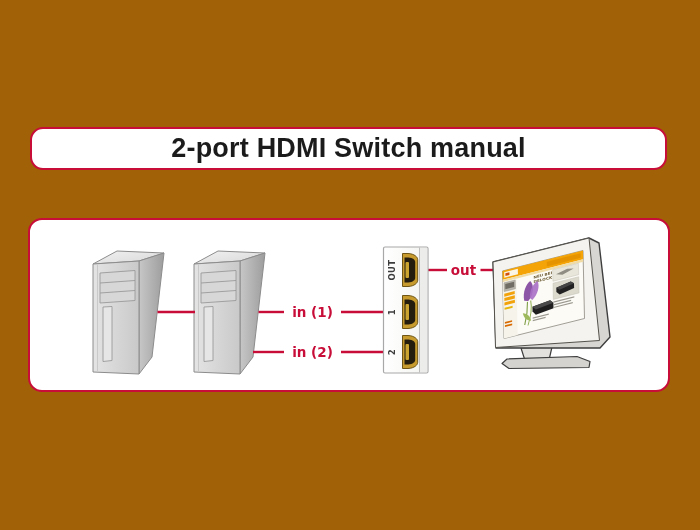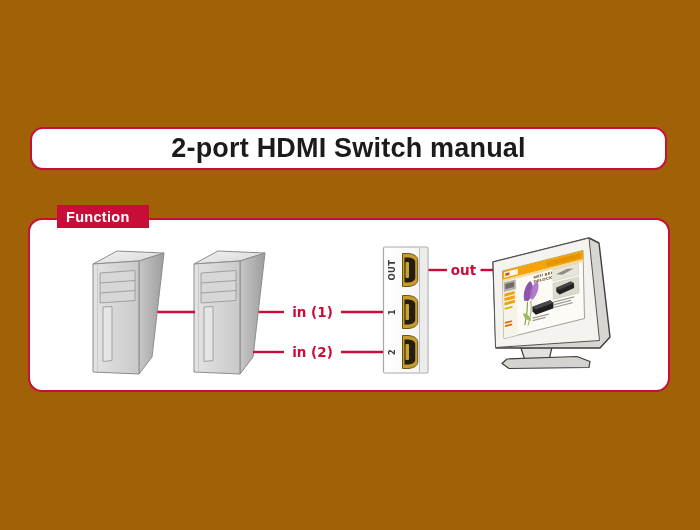--- a/index.html
+++ b/index.html
@@ -33,23 +33,20 @@
 </head>
 <body>
 
 <div class="page">
 
   <div class="title-box">
     <span>2-port HDMI Switch manual</span>
   </div>
 
   <div class="function-frame"></div>
-  <div class="function-label">
-    <span>Function</span>
-  </div>
 
   <svg class="diagram" width="700" height="530" viewBox="0 0 700 530">
     <defs>
       <linearGradient id="gFront" x1="0" y1="0" x2="1" y2="0">
         <stop offset="0" stop-color="#e4e4e4"></stop>
           <stop offset="1" stop-color="#c9c9c9"></stop>
       </linearGradient>
       <linearGradient id="gSide" x1="0" y1="0" x2="1" y2="0">
         <stop offset="0" stop-color="#c7c7c7"></stop>
           <stop offset="1" stop-color="#9d9d9d"></stop>

